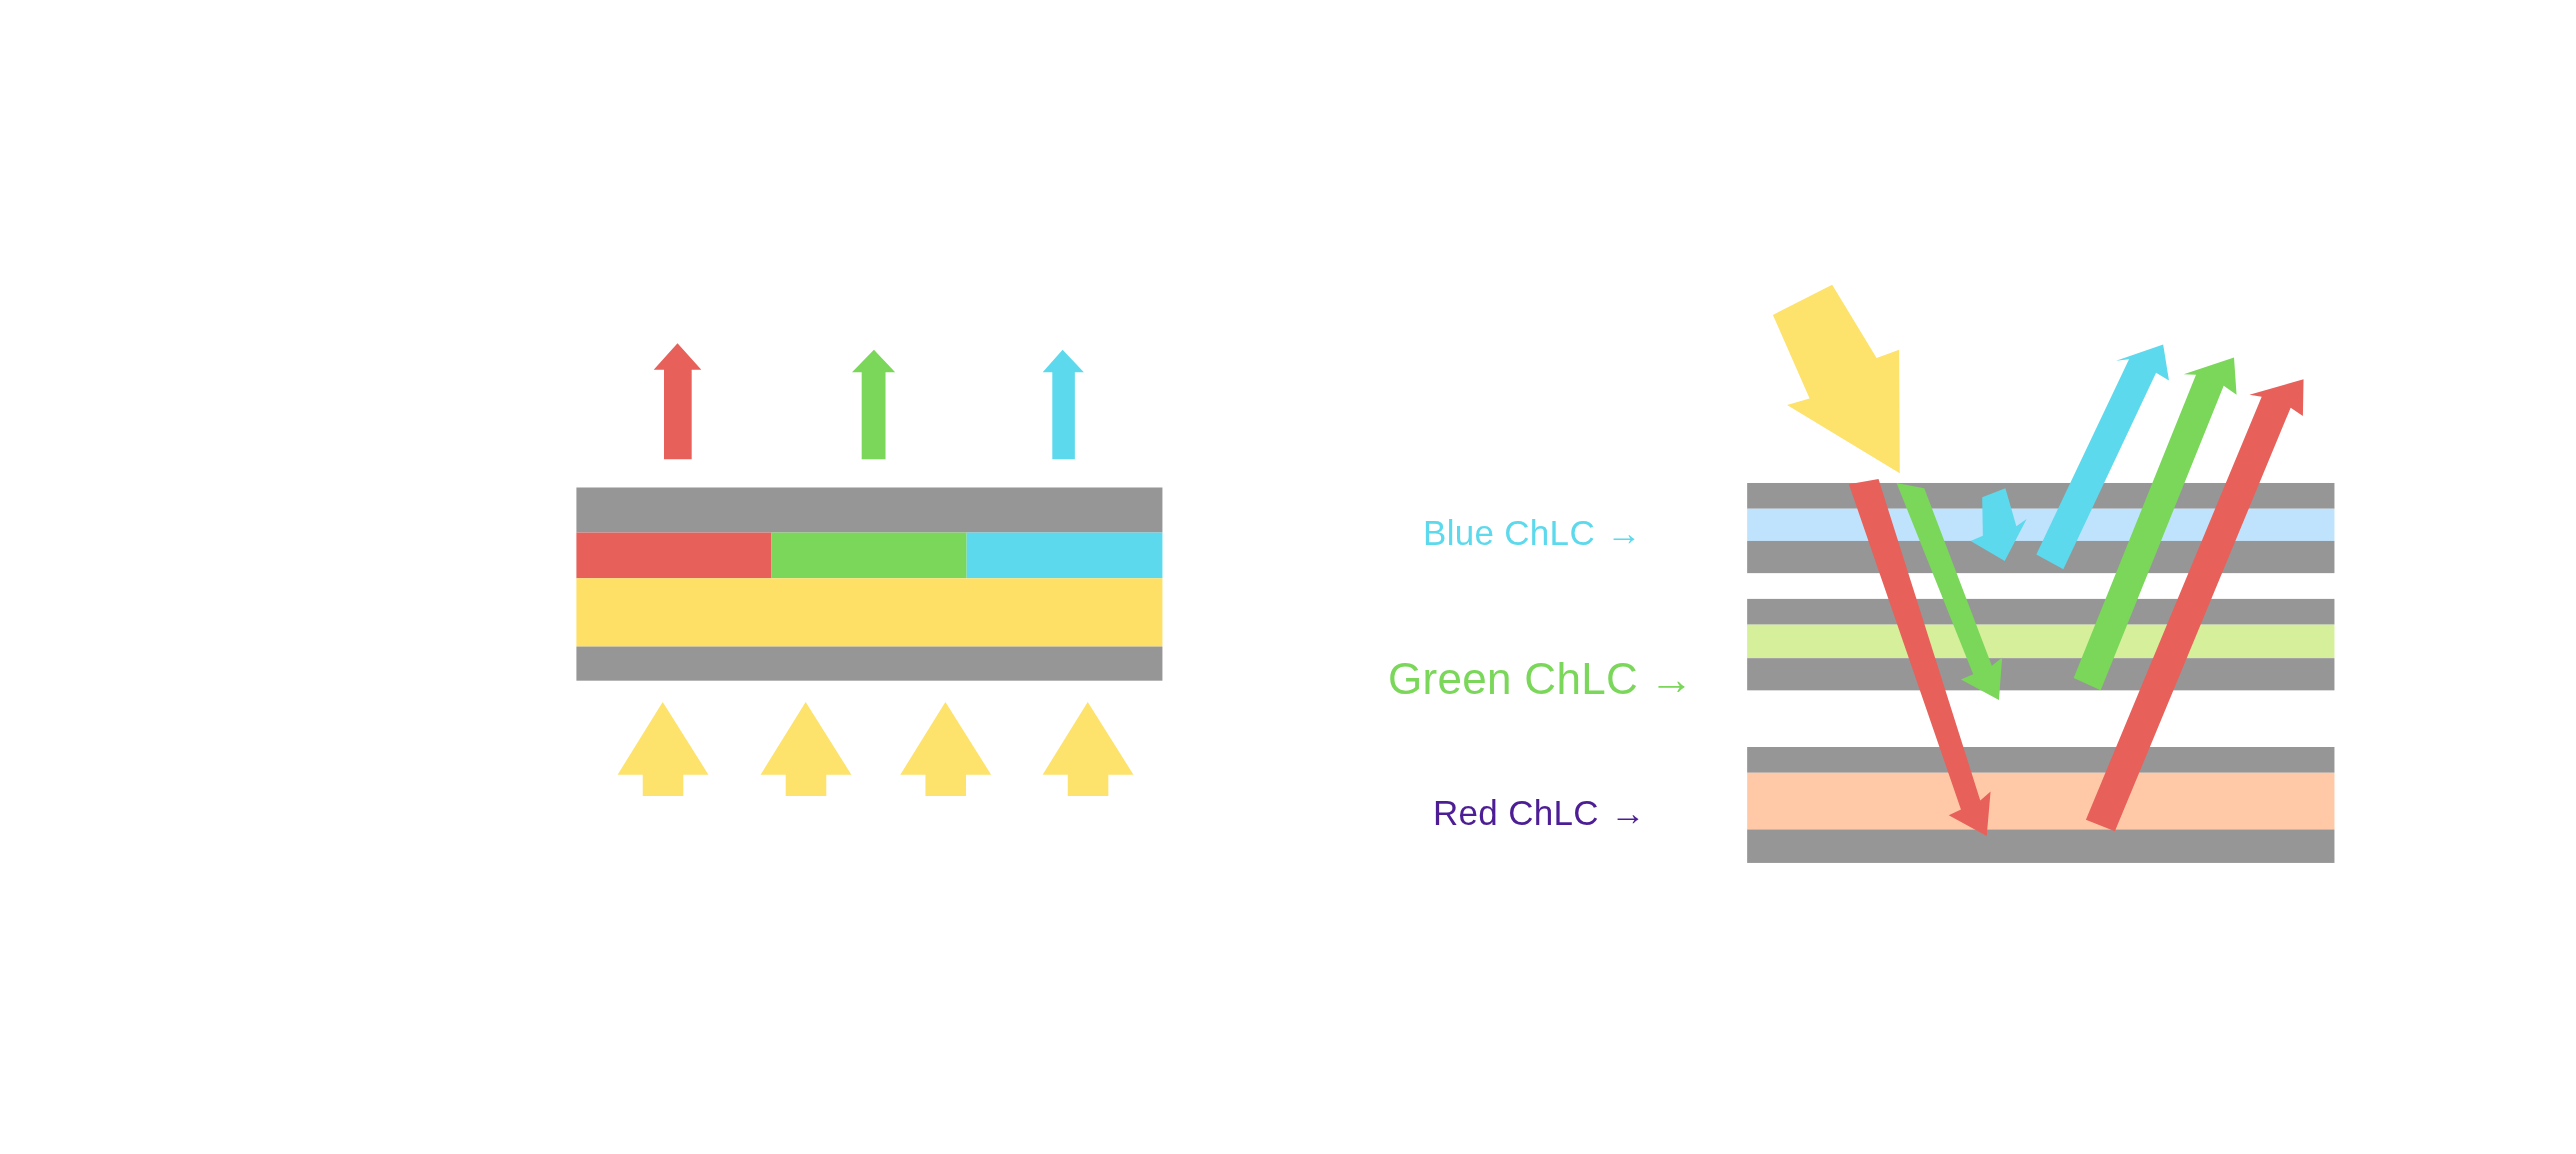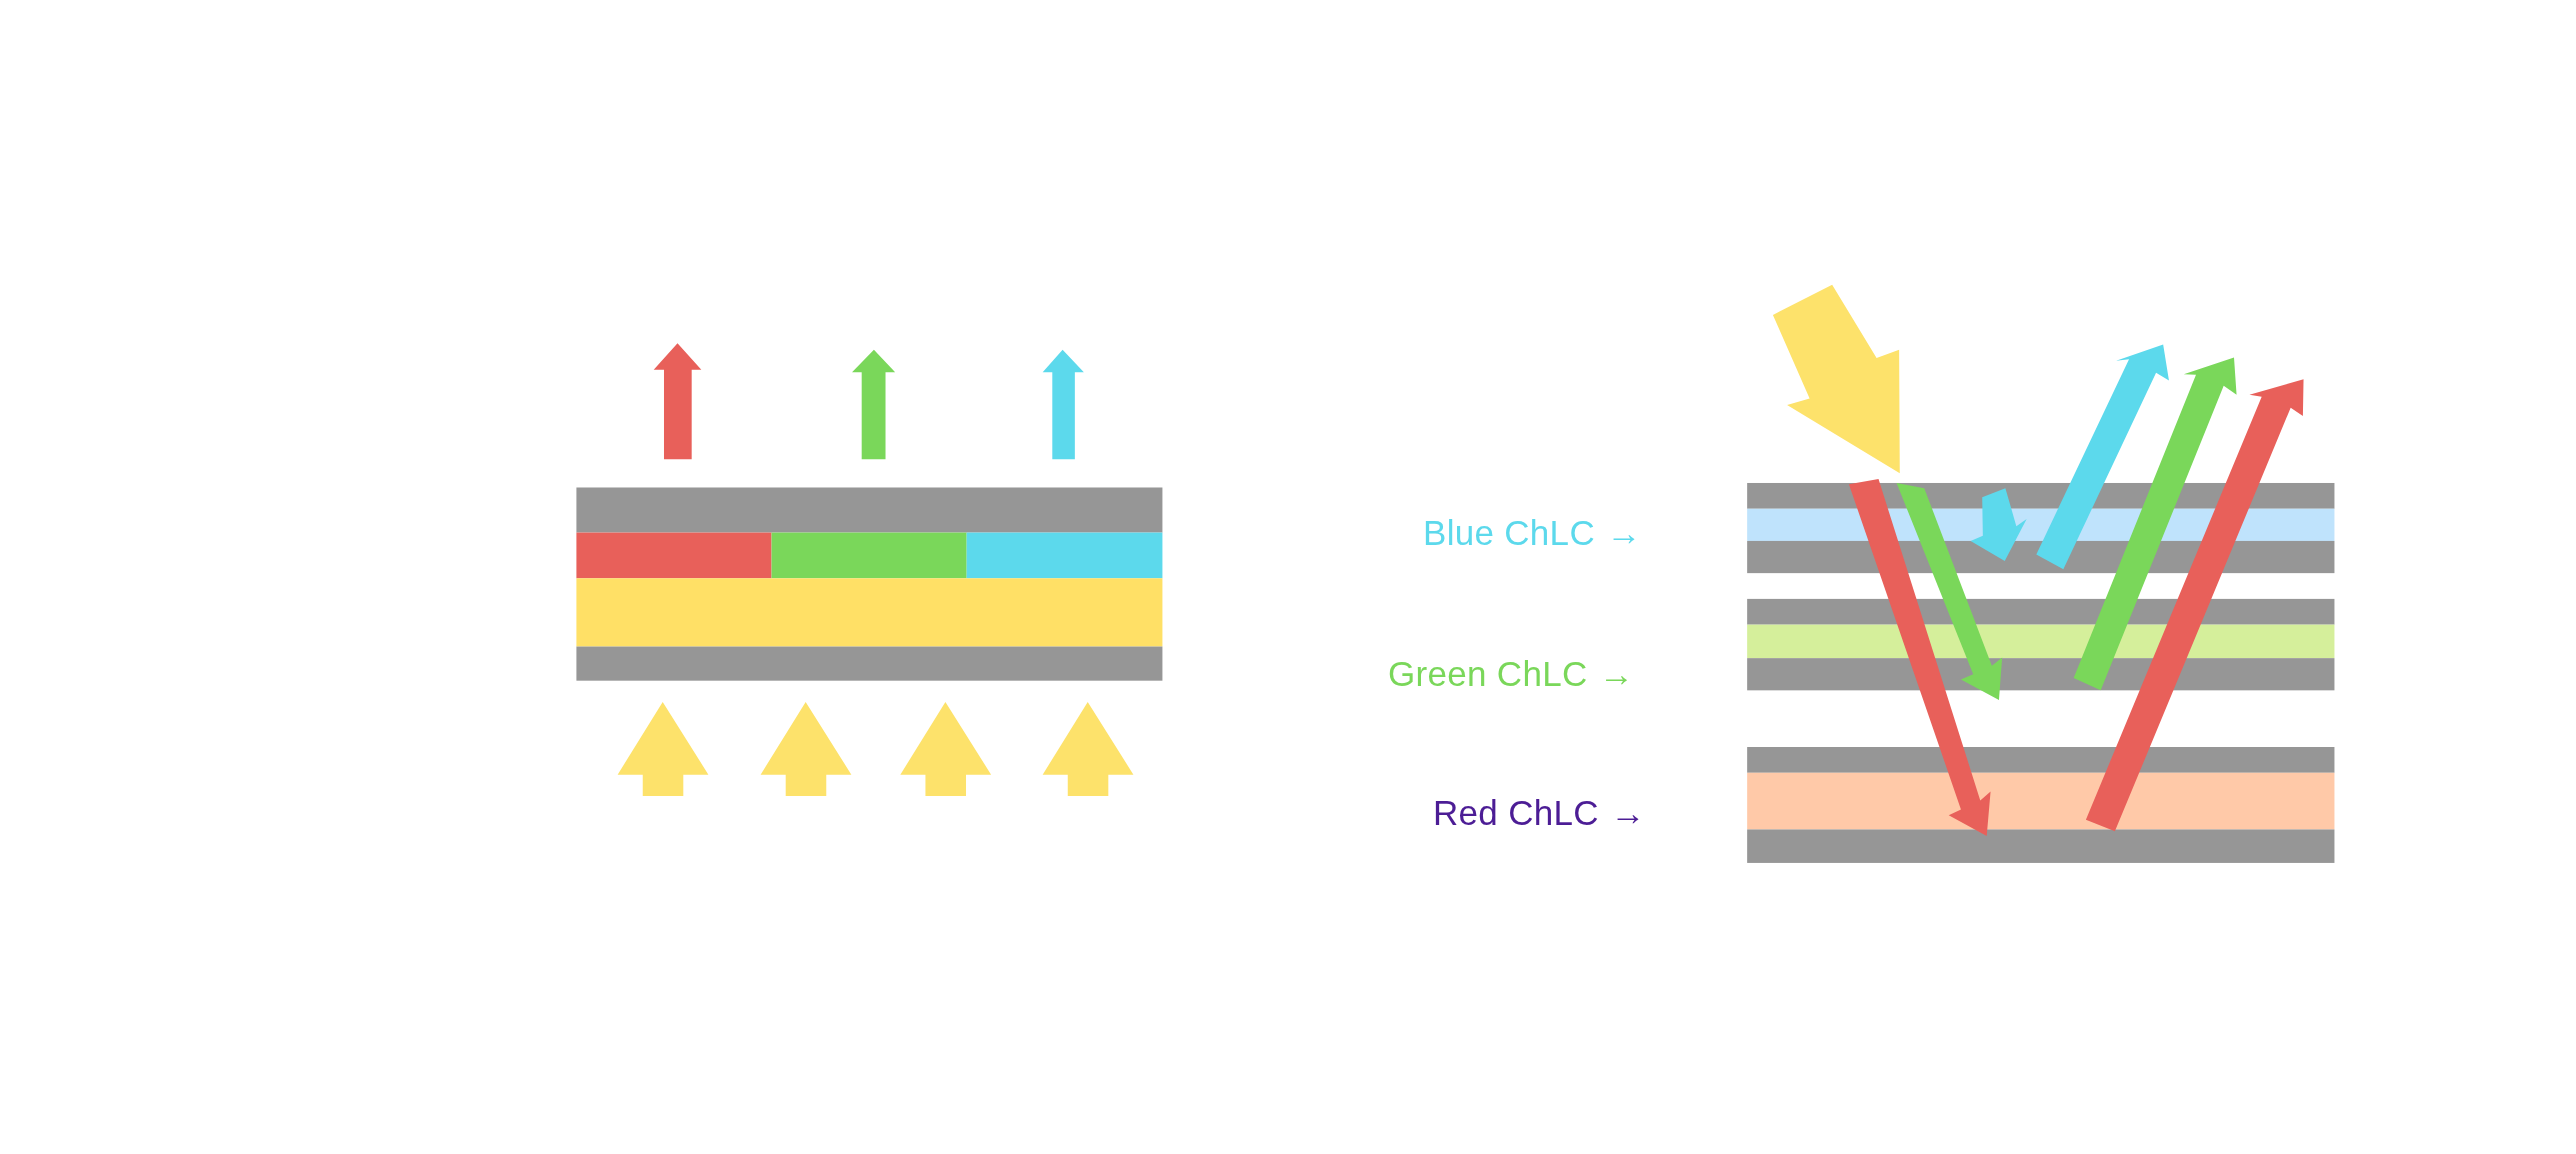--- a/index.html
+++ b/index.html
@@ -92,21 +92,21 @@
       <polygon fill="#7ad75a" points="3469,555 3473,613 3453,599 3262,1072 3220,1053 3410,582 3391,581"></polygon>
 
       <polygon fill="#e8605a" points="3577,589 3576,646 3557,633 3284,1291 3239,1273 3512,616 3493,613"></polygon>
     </g>
   </svg>
 
   <div class="lbl" style="left:1423px;top:513px;font-size:35px;color:#5cd9ec;">
     <span>Blue ChLC</span><span style="margin-left:11.6px;">→</span>
   </div>
 
-  <div class="lbl" style="left:1388px;top:654px;font-size:35px;color:#7ad75a;">
+  <div class="lbl" style="left:1388px;top:654px;font-size:44px;color:#7ad75a;">
     <span>Green ChLC</span><span style="margin-left:11.6px;">→</span>
   </div>
 
   <div class="lbl" style="left:1433px;top:793px;font-size:35px;color:#4c1d95;">
     <span>Red ChLC</span><span style="margin-left:11.6px;">→</span>
   </div>
 
 </div>
 
 

